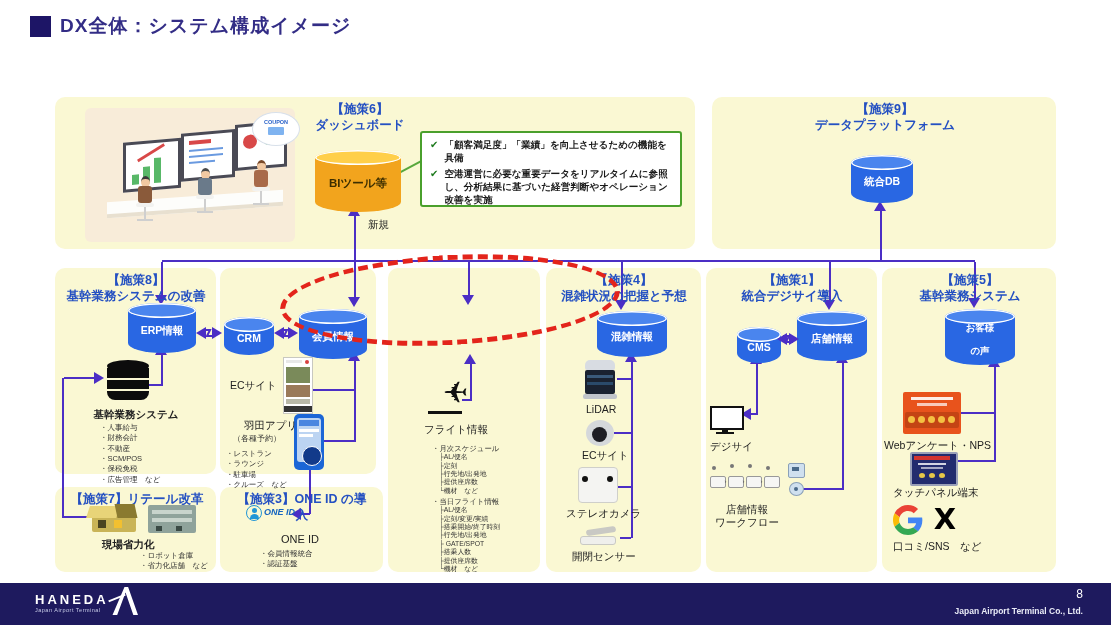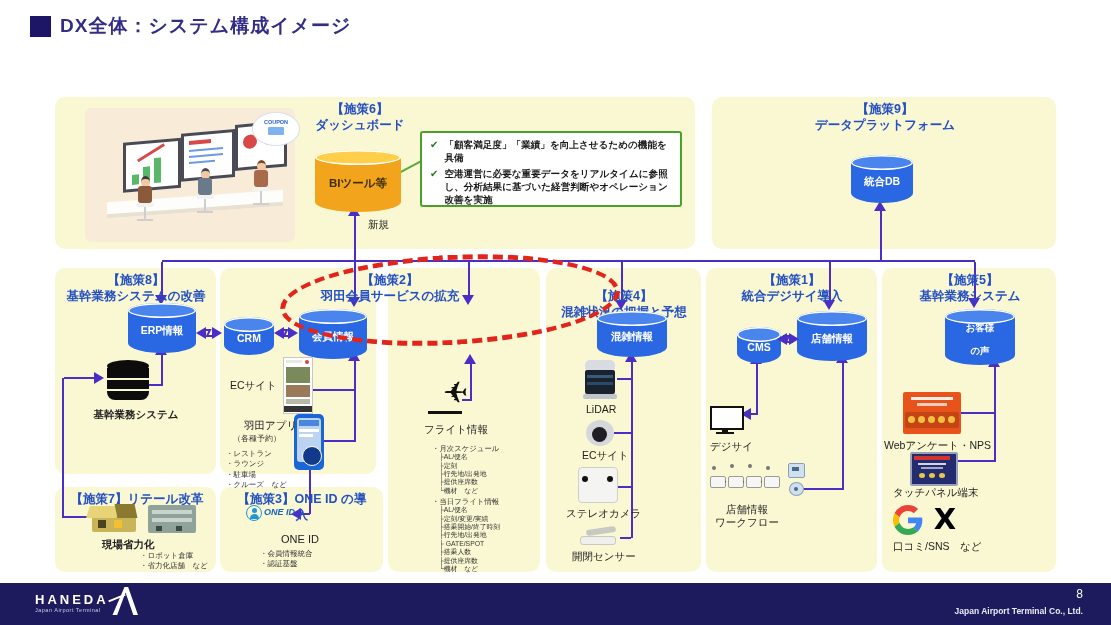--- a/index.html
+++ b/index.html
@@ -68,25 +68,21 @@
       <span>ダッシュボード</span>
     </div>
   <div class="st" style="left:790px;top:101px;width:190px;">
     <span>【施策9】</span>
       <span>データプラットフォーム</span>
     </div>
   <div class="st" style="left:60px;top:272px;width:152px;">
     <span>【施策8】</span>
       <span>基幹業務システムの改善</span>
     </div>
-  <div class="st" style="left:290px;top:272px;width:200px;">
-    <span>【施策2】</span>
-      <span>羽田会員サービスの拡充</span>
-    </div>
-  <div class="st" style="left:551px;top:272px;width:146px;margin-top:16px;">
+  <div class="st" style="left:551px;top:272px;width:146px;">
     <span>【施策4】</span>
       <span>混雑状況の把握と予想</span>
     </div>
   <div class="st" style="left:716px;top:272px;width:152px;">
     <span>【施策1】</span>
       <span>統合デジサイ導入</span>
     </div>
   <div class="st" style="left:887px;top:272px;width:166px;">
     <span>【施策5】</span>
       <span>基幹業務システム</span>
@@ -262,20 +258,28 @@
 
   <div class="abs" style="left:107px;top:360px;width:42px;height:42px;z-index:4;">
     <div class="abs" style="left:0;top:0;width:42px;height:12px;background:#0c0c0c;border-radius:50%;"></div>
     <div class="abs" style="left:0;top:8px;width:42px;height:10px;background:#0c0c0c;"></div>
     <div class="abs" style="left:0;top:20px;width:42px;height:9px;background:#0c0c0c;"></div>
     <div class="abs" style="left:0;top:31px;width:42px;height:9px;background:#0c0c0c;border-radius:0 0 8px 8px;"></div>
     <div class="abs" style="left:2px;top:18.5px;width:38px;height:1.5px;background:#faf8d3;"></div>
     <div class="abs" style="left:2px;top:29.5px;width:38px;height:1.5px;background:#faf8d3;"></div>
   </div>
   <div class="lbl b" style="left:75px;top:408px;width:122px;text-align:center;">基幹業務システム</div>
+  <div class="tiny" style="left:100px;top:423px;">
+    <div>・人事給与</div>
+      <div>・財務会計</div>
+    <div>・不動産</div>
+      <div>・SCM/POS</div>
+    <div>・保税免税</div>
+      <div>・広告管理　など</div>
+  </div>
   <div class="ln" style="left:148px;top:384px;width:15px;height:2px;"></div>
   <div class="ln" style="left:161px;top:355px;width:2px;height:31px;"></div>
   <div class="ah up" style="left:155px;top:345px;"></div>
   <div class="ln" style="left:62px;top:378px;width:2px;height:140px;"></div>
   <div class="ln" style="left:62px;top:516px;width:32px;height:2px;"></div>
   <div class="ln" style="left:64px;top:377px;width:30px;height:2px;"></div>
   <div class="ah right" style="left:94px;top:372px;"></div>
 
   <div class="abs" style="left:88px;top:500px;width:52px;height:36px;z-index:4;">
     <div class="abs" style="left:4px;top:12px;width:44px;height:20px;background:#c9b457;border-radius:2px;"></div>

